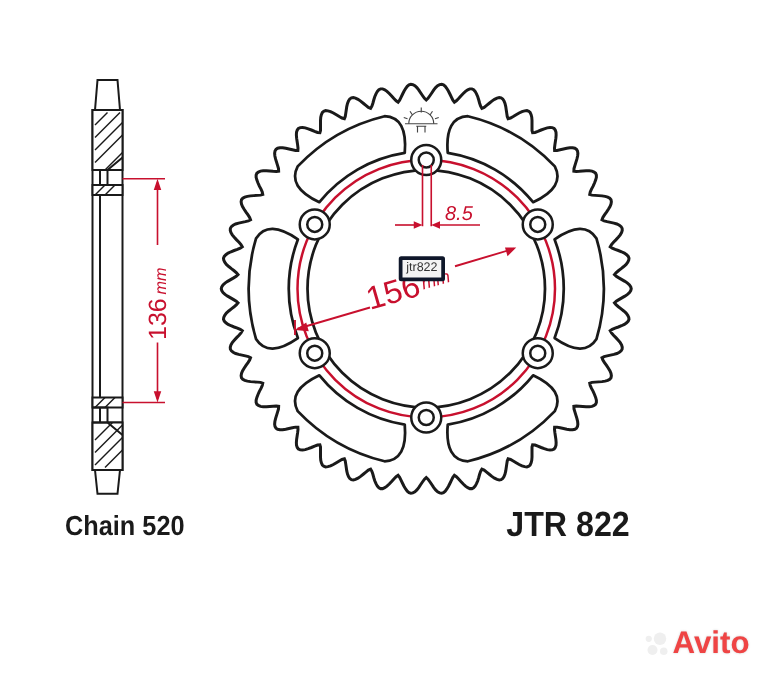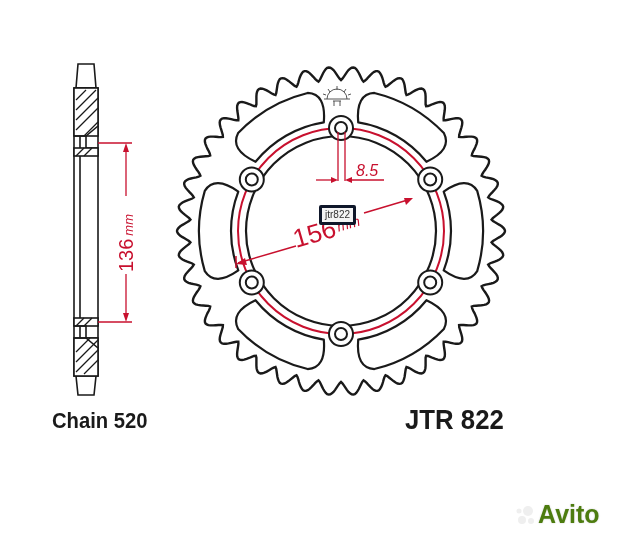--- a/index.html
+++ b/index.html
@@ -9,21 +9,21 @@
   .caption { position: absolute; font-weight: bold; color: #1a1a1a;
              font-family: "Liberation Sans", sans-serif; letter-spacing: 0; }
   #chain-label { left: 52px; top: 408px; font-size: 22px; transform: scaleX(0.92); transform-origin: left; }
   #part-label { left: 405px; top: 404px; font-size: 28px; transform: scaleX(0.92); transform-origin: left; }
   #tooltip-tag { position: absolute; left: 319px; top: 205px; padding: 0 3px; height: 14px;
                  line-height: 14px; font-size: 10px; color: #333; background: #f4f4f4;
                  border: 3px solid #0f172a; border-radius: 2px;
                  font-family: "Liberation Sans", sans-serif; }
   #watermark { position: absolute; left: 514px; top: 500px; width: 100px; height: 30px; opacity: 0.55; }
   #watermark-text { position: absolute; left: 538px; top: 500px; font-size: 25px; font-weight: bold;
-                    color: #4d7c0f; text-shadow: 0 0 2px #cfcfcf; font-family: "Liberation Sans", sans-serif; }
+                    color: #ef4444; text-shadow: 0 0 2px #cfcfcf; font-family: "Liberation Sans", sans-serif; }
 </style>
 </head>
 <body>
 
 <svg id="canvas" viewBox="0 0 618 540" xmlns="http://www.w3.org/2000/svg">
 
   <g stroke="#1a1a1a" stroke-width="1.6" fill="none">
 
     <path d="M76,88 L78,64 L94,64 L96,88 Z" fill="#fff"></path>
 

